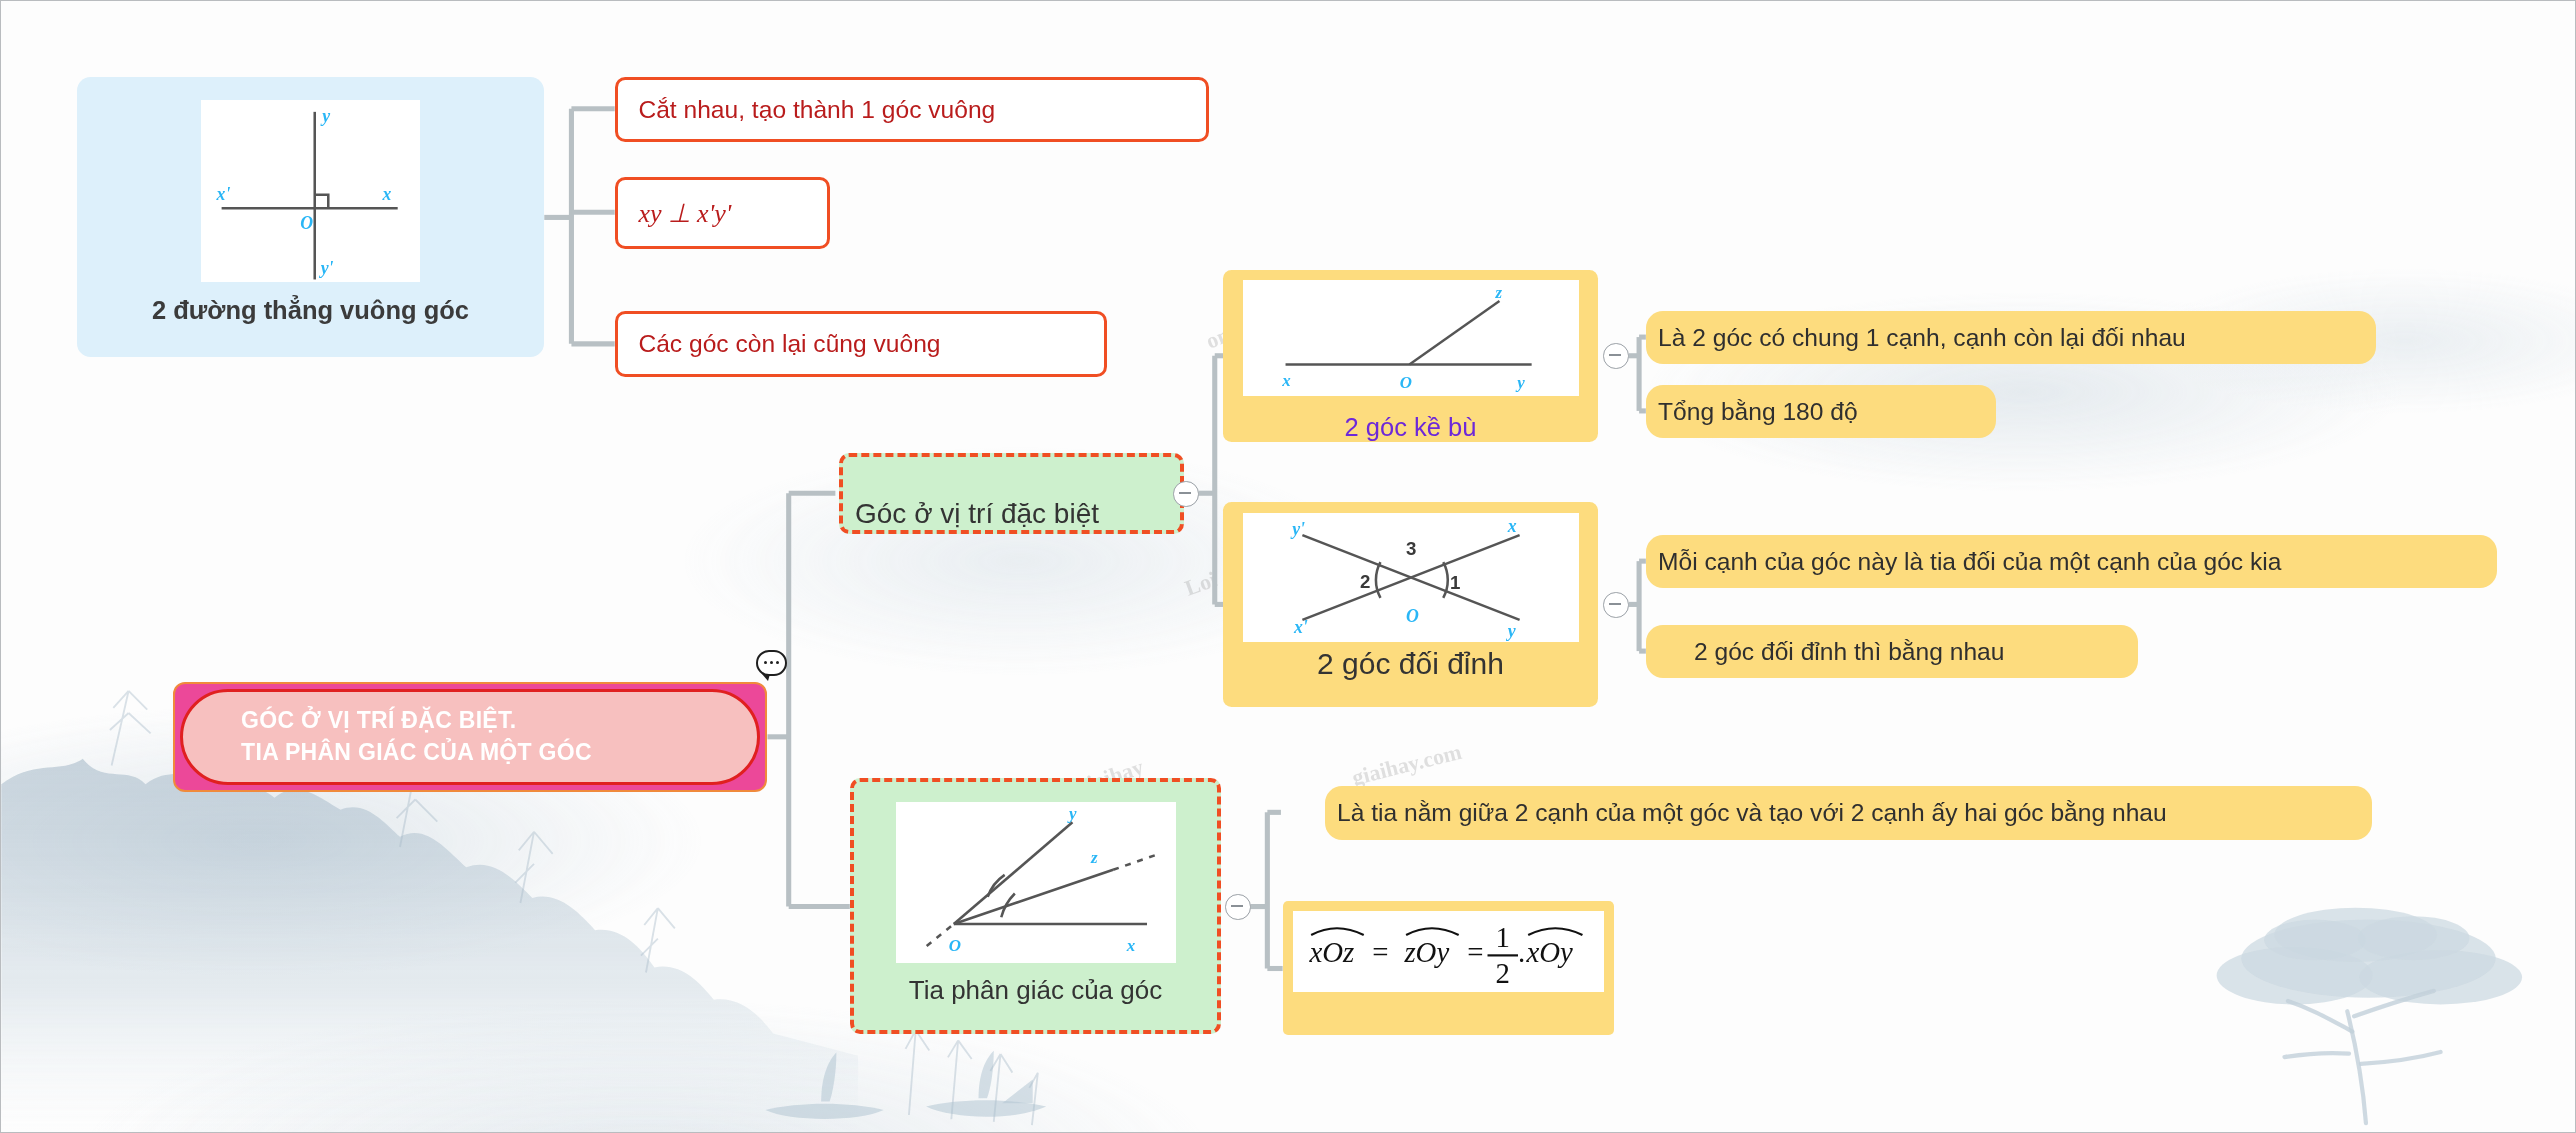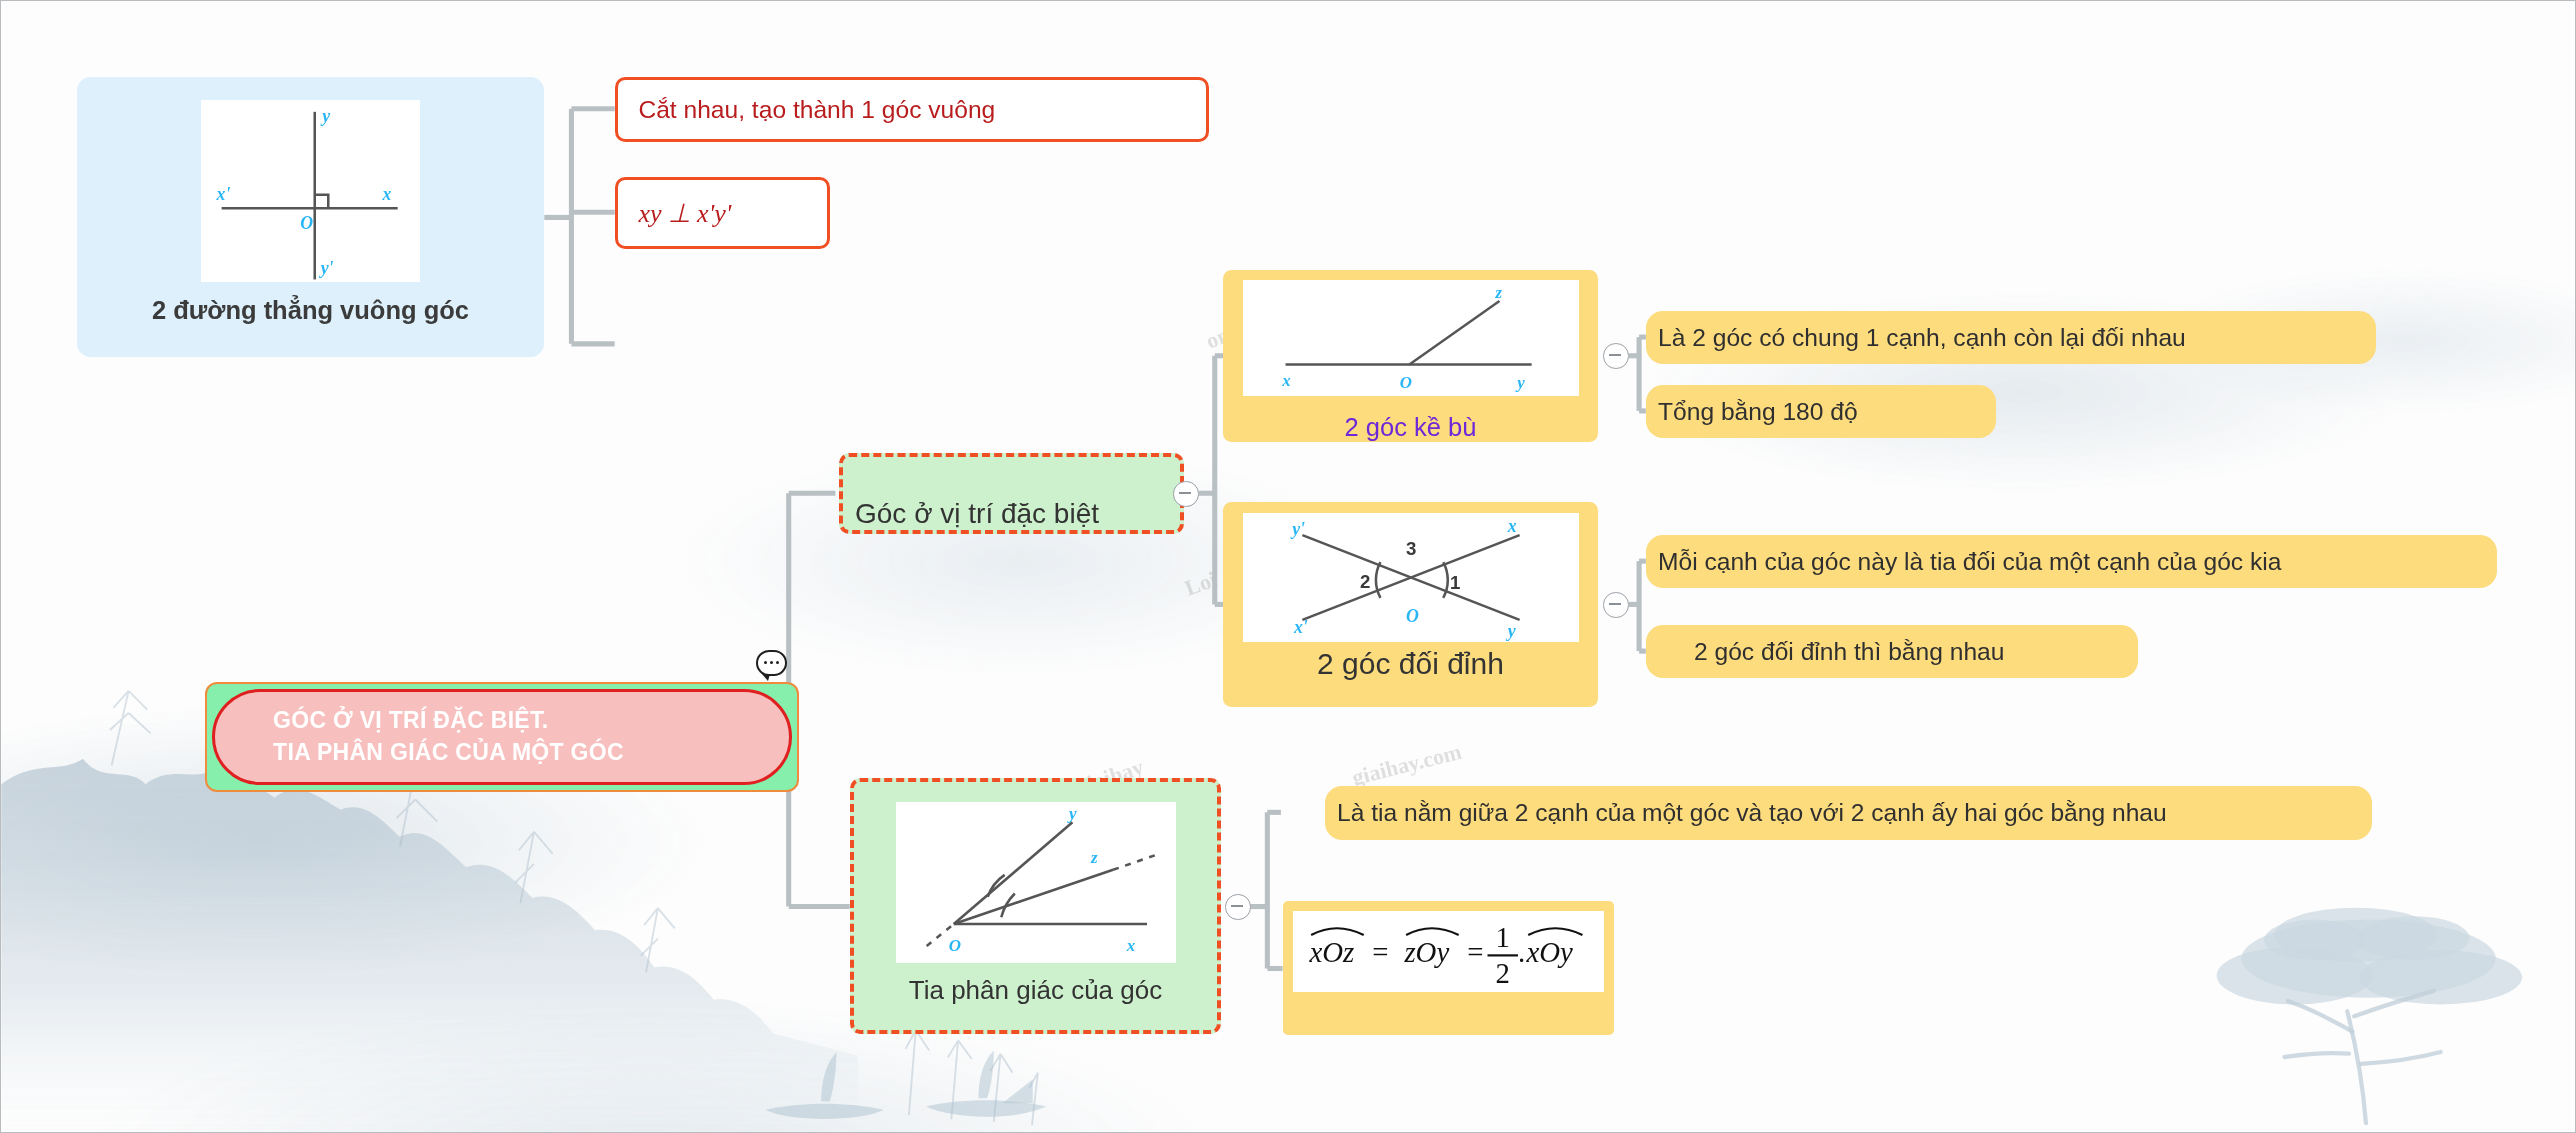--- a/index.html
+++ b/index.html
@@ -43,25 +43,24 @@
 
   
   #links { position: absolute; left: 0; top: 0; width: 2576px; height: 1133px; pointer-events: none; }
 
   
   .node { position: absolute; }
 
   
   #root-node {
     left: 172px; top: 681px; width: 594px; height: 110px;
-    background: #86efac;
+    background: #ec4899;
     border: 2.5px solid #f08a3c;
     border-radius: 12px;
     padding: 5.1px;
-    margin-left: 32px;
   }
   #root-pill {
     width: 100%; height: 100%;
     background: #f7c0bf;
     border: 3.4px solid #e02020;
     border-radius: 53px;
     display: flex; align-items: center;
     padding-left: 58px;
   }
   #root-label {
@@ -348,20 +347,23 @@
   </div>
 
   <div class="node orange-box" id="leaf-cut">
     <span>Cắt nhau, tạo thành 1 góc vuông</span>
   </div>
 
   <div class="node orange-box" id="leaf-perp">
     <span class="math" style="font-size:26px">xy ⊥ x'y'</span>
   </div>
 
+  <div class="node orange-box" id="leaf-right">
+    <span>Các góc còn lại cũng vuông</span>
+  </div>
 
   <div class="node green-node" id="special-node">
     <span id="special-label">Góc ở vị trí đặc biệt</span>
   </div>
   <div class="toggle" id="toggle-special"></div>
 
   <div class="node yellow-node" id="adjacent-node">
     <svg id="adjacent-figure" viewBox="0 0 396 144">
       <g stroke="#555" stroke-width="3" fill="none">
         <line x1="42" y1="105" x2="348" y2="105"></line>

